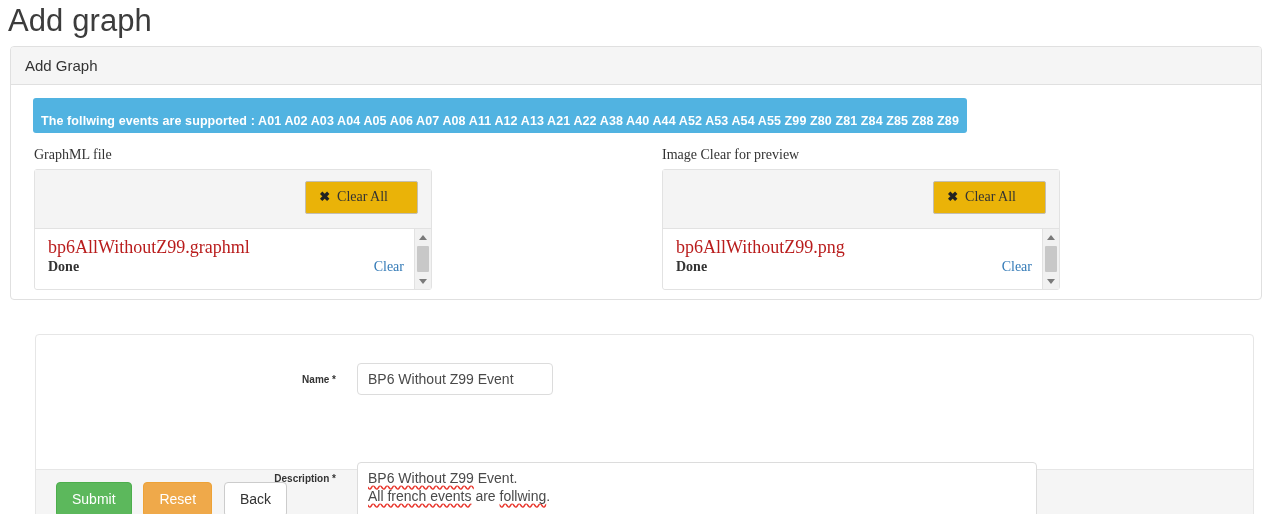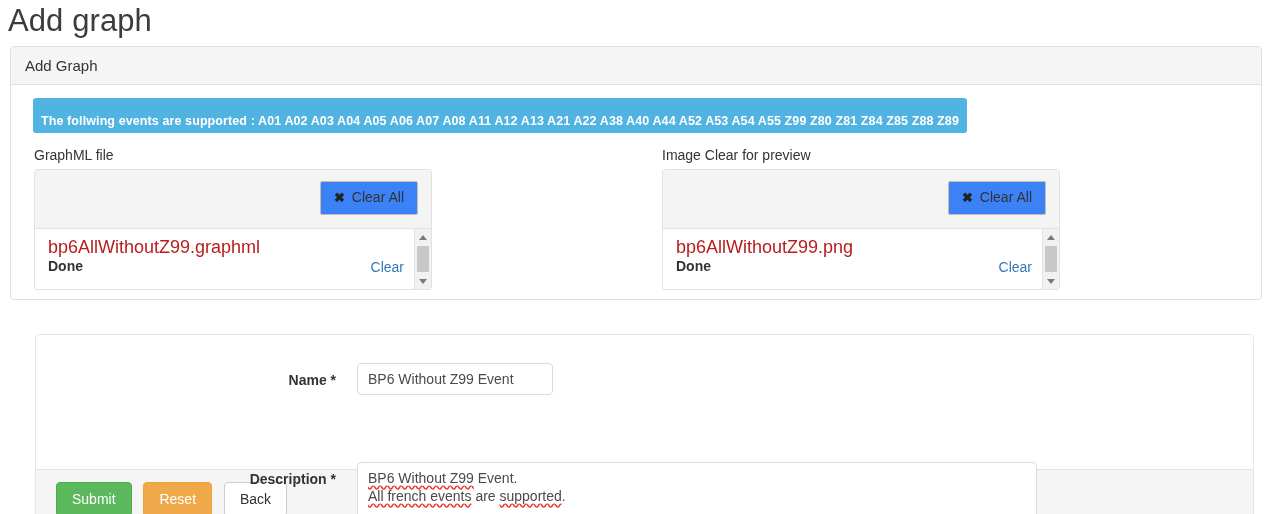--- a/index.html
+++ b/index.html
@@ -63,20 +63,21 @@
     margin: 1px 0 0 10px;
     letter-spacing: 0.1px;
     white-space: nowrap;
   }
 
   
   .upload-row {
     position: relative;
     height: 152px;
     margin-top: 14px;
+    font-family: Liberation Serif, serif;
   }
   .upload-col {
     position: absolute;
     top: 0;
     width: 398px;
   }
   .upload-col.left  { left: 11px; }
   .upload-col.right { left: 639px; }
 
   .upload-label {
@@ -95,24 +96,24 @@
   .upload-head {
     background: #f4f4f4;
     border-bottom: 1px solid #e2e2e2;
     height: 58px;
     position: relative;
   }
   .clear-all-btn {
     position: absolute;
     right: 13px;
     top: 11px;
-    background: #3b82f6;
+    background: #eab308;
     border: 1px solid #c3beb2;
     border-radius: 2px;
-    padding: 7px 13px 8px 13px;
+    padding: 7px 29px 8px 13px;
     font-size: 14px;
     color: #333333;
     line-height: 16px;
     cursor: pointer;
     white-space: nowrap;
   }
   .clear-all-btn .x-icon {
     font-weight: bold;
     font-size: 13px;
     margin-right: 7px;
@@ -213,21 +214,21 @@
     position: relative;
     min-height: 40px;
     margin-bottom: 12px;
   }
   .control-label {
     position: absolute;
     left: 0;
     width: 300px;
     text-align: right;
     font-weight: bold;
-    font-size: 14px;
+    font-size: 10px;
     color: #333333;
     line-height: 20px;
   }
   .form-group.name-group .control-label { top: 19px; }
   .form-group.desc-group .control-label { top: 66px; }
 
   .text-input {
     position: absolute;
     left: 321px;
     top: 12px;
@@ -382,21 +383,21 @@
 
       <div class="form-group name-group">
         <label class="control-label">Name *</label>
         <input class="text-input" type="text" value="BP6 Without Z99 Event" style="">
       </div>
 
       <div class="form-group desc-group">
         <label class="control-label">Description *</label>
         <div class="textarea-box">
           <div class="ta-line"><span class="sp">BP6 Without Z99</span><span> Event.</span></div>
-          <div class="ta-line"><span class="sp">All french events</span><span> are </span><span class="sp">supported</span><span>.</span></div>
+          <div class="ta-line"><span class="sp">All french events</span><span> are </span><span class="sp">follwing</span><span>.</span></div>
 
         </div>
       </div>
 
     </div>
 
     <div class="form-footer">
       <button class="btn btn-submit">Submit</button>
       <button class="btn btn-reset">Reset</button>
       <button class="btn btn-back">Back</button>

